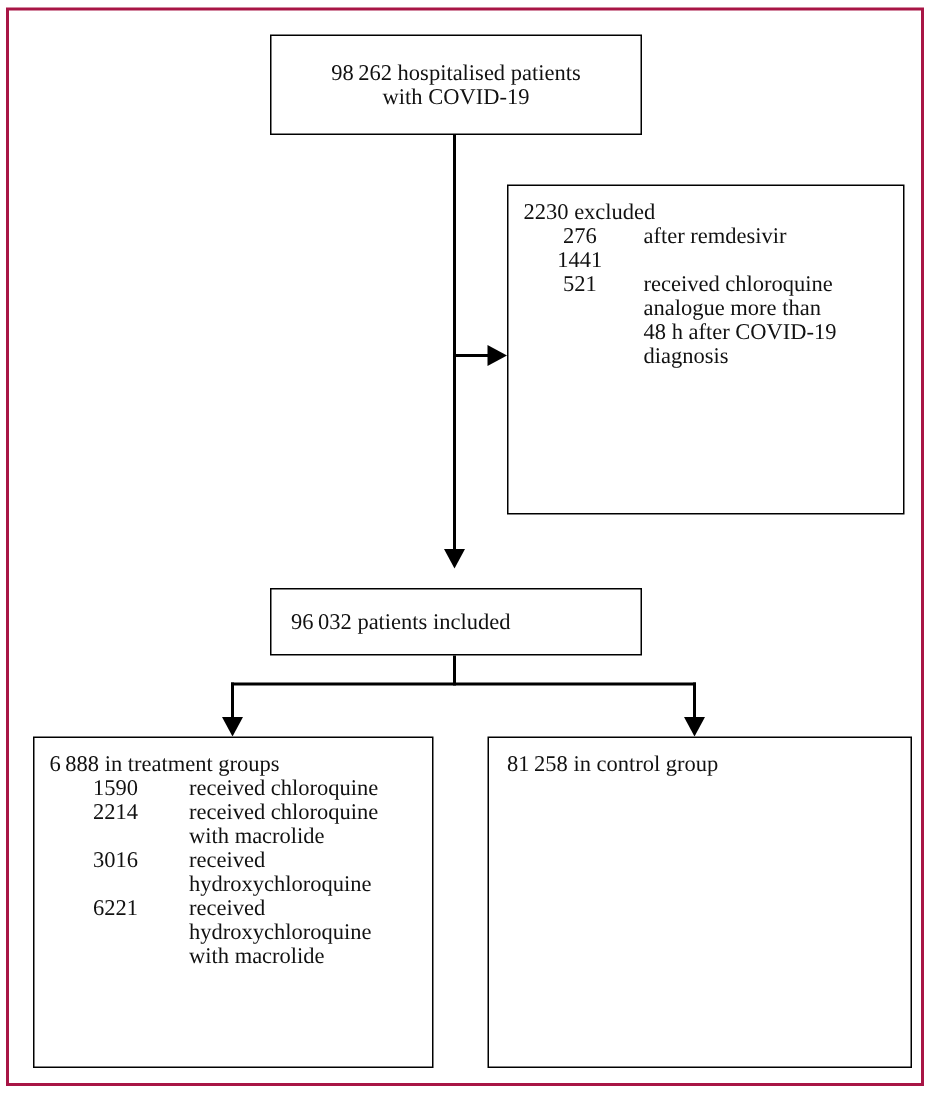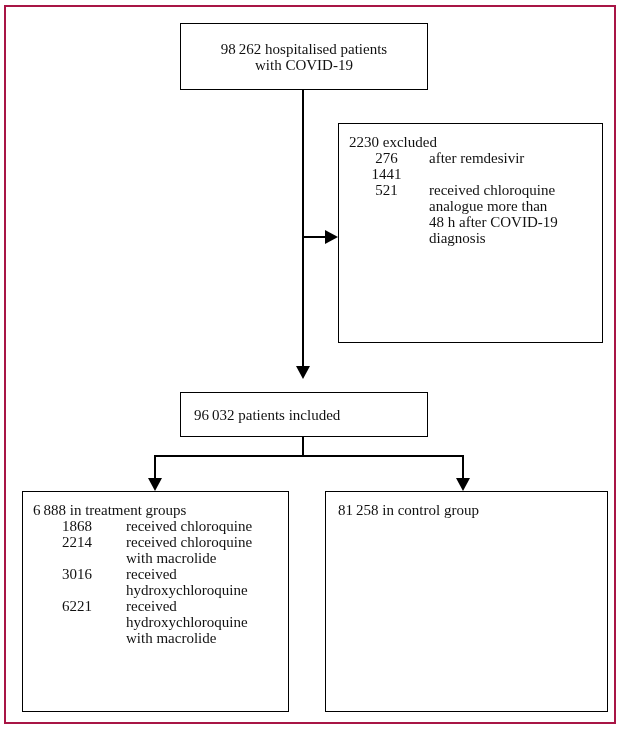--- a/index.html
+++ b/index.html
@@ -112,21 +112,21 @@
     </div>
   </div>
 
   <div class="box box-included">
     <div>96 032 patients included</div>
   </div>
 
   <div class="box box-treatment">
     <div>6 888 in treatment groups</div>
     <div class="item">
-      <span class="num">1868</span>
+      <span class="num">1590</span>
       <span class="txt pre">received chloroquine</span>
     </div>
     <div class="item">
       <span class="num">2214</span>
       <span class="txt pre">received chloroquine
 with macrolide</span>
     </div>
     <div class="item">
       <span class="num">3016</span>
       <span class="txt pre">received

